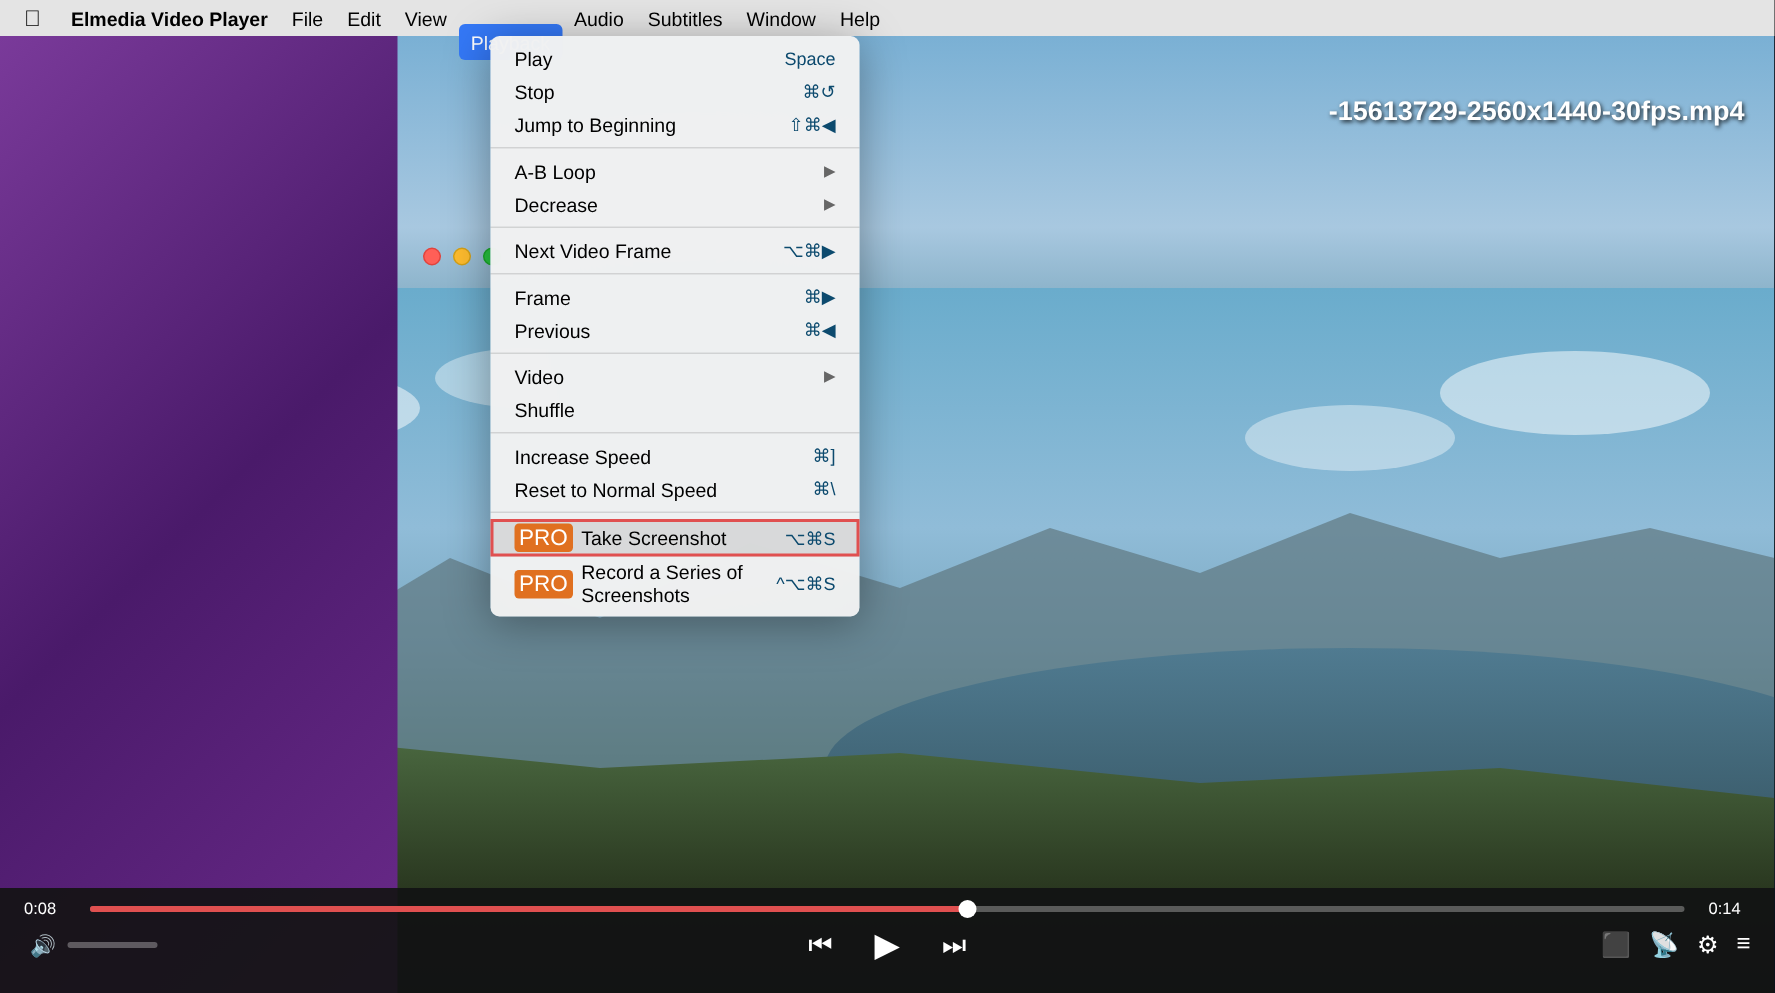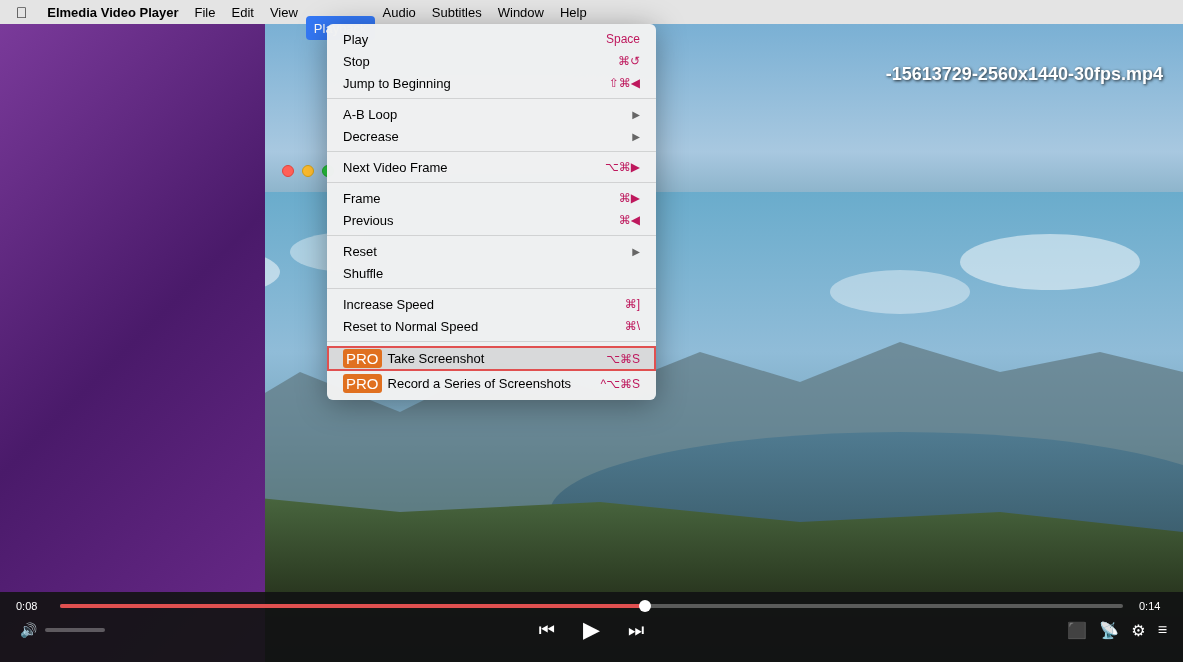--- a/index.html
+++ b/index.html
@@ -190,21 +190,21 @@
       color: white;
       font-size: 16px;
       cursor: pointer;
     }
 
     
     .dropdown-menu {
       position: absolute;
       top: 24px;
       left: 327px;
-      width: 329px;
+      width: 246px;
       background: rgba(242,242,242,0.97);
       backdrop-filter: blur(40px);
       border-radius: 6px;
       box-shadow: 0 4px 30px rgba(0,0,0,0.35);
       z-index: 200;
       padding: 4px 0;
       font-size: 13px;
     }
     .menu-item {
       display: flex;
@@ -219,21 +219,21 @@
       background: rgba(60,60,60,0.12);
       outline: 2px solid #e05050;
       outline-offset: -2px;
     }
     .menu-item .item-label {
       display: flex;
       align-items: center;
       gap: 6px;
     }
     .menu-item .shortcut {
-      color: #be185d;
+      color: #0c4a6e;
       font-size: 12px;
     }
     .menu-separator {
       height: 1px;
       background: rgba(0,0,0,0.12);
       margin: 4px 0;
     }
     .pro-badge {
       background: #e07020;
       color: white;
@@ -400,21 +400,21 @@
     <span class="item-label">
       <span>Previous</span>
     </span>
     <span class="shortcut shortcut-sym">⌘◀</span>
   </div>
 
   <div class="menu-separator"></div>
 
   <div class="menu-item">
     <span class="item-label">
-      <span>Reset</span>
+      <span>Video</span>
     </span>
     <span class="submenu-arrow">▶</span>
   </div>
 
   <div class="menu-item">
     <span class="item-label">
       <span>Shuffle</span>
     </span>
     <span class="shortcut"></span>
   </div>

